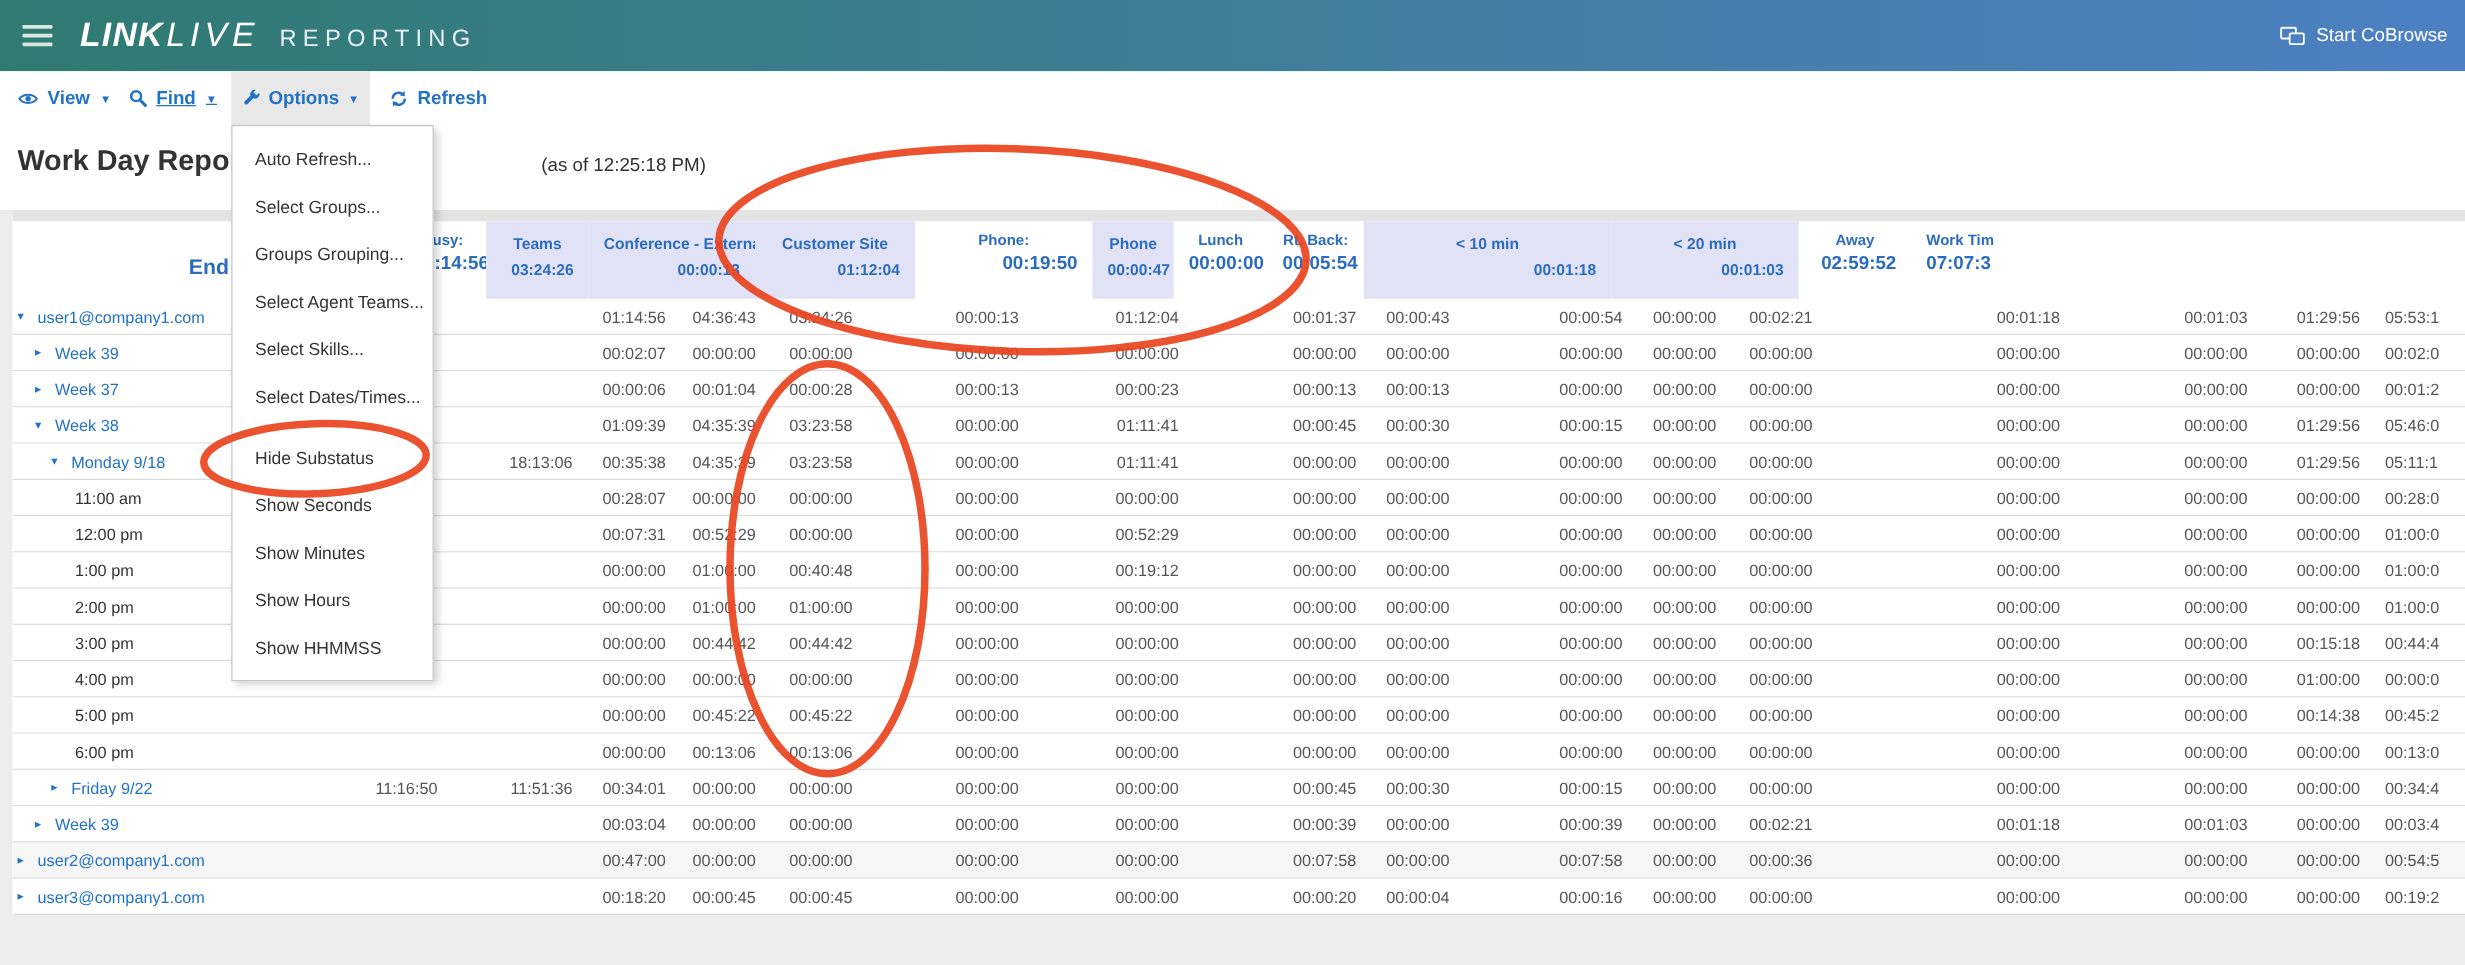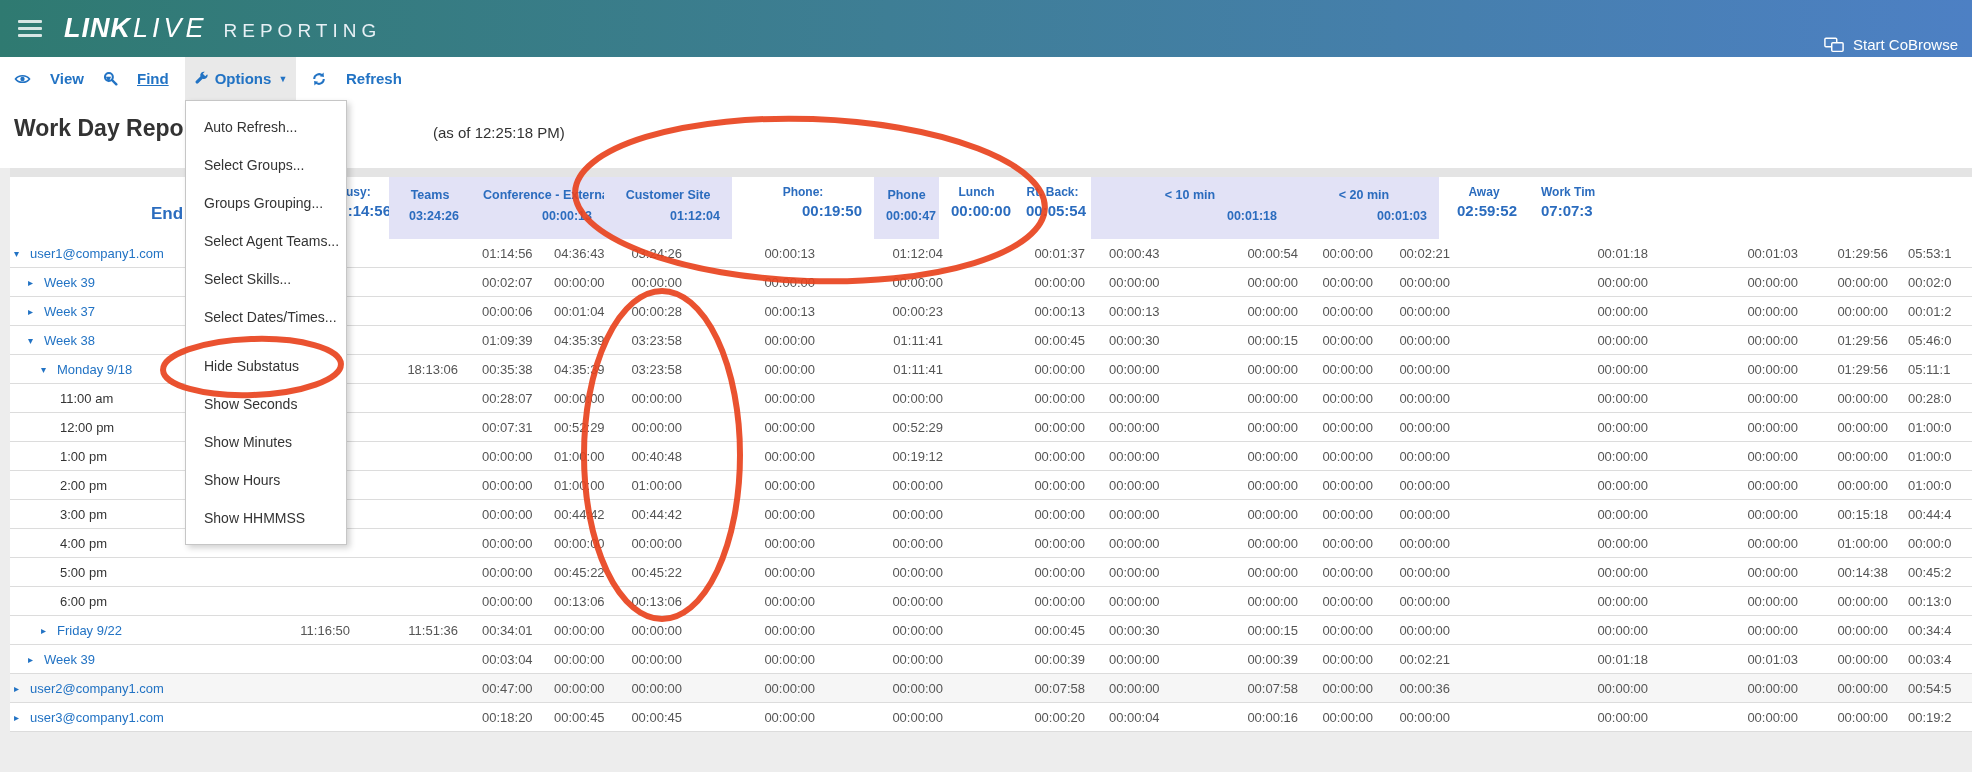--- a/index.html
+++ b/index.html
@@ -13,25 +13,25 @@
   
   .topbar{position:absolute;left:0;top:0;width:1972px;height:57px;
     background:linear-gradient(90deg,var(--topbar-start) 0%,#3e7e95 45%,var(--topbar-end) 100%);
     display:flex;align-items:center;color:#fff;}
   .hamburger{margin-left:18px;width:24px;height:17px;display:flex;flex-direction:column;justify-content:space-between;cursor:pointer;}
   .hamburger i{display:block;height:3px;background:#d8e6e4;border-radius:1px;}
   .logo{margin-left:22px;font-size:27px;letter-spacing:1px;display:flex;align-items:baseline;white-space:nowrap;}
   .logo .bold{font-weight:bold;font-style:italic;}
   .logo .thin{font-weight:100;letter-spacing:4px;margin-left:2px;font-style:italic;}
   .logo .suffix{font-size:19px;font-weight:300;letter-spacing:5px;margin-left:16px;color:#e7f0f5;}
-  .cobrowse{position:absolute;right:14px;top:16px;height:57px;display:flex;align-items:center;gap:9px;font-size:15px;color:#fff;cursor:pointer;}
+  .cobrowse{position:absolute;right:14px;top:0;height:57px;display:flex;align-items:center;gap:9px;font-size:15px;color:#fff;cursor:pointer;}
 
   
   .toolbar{position:absolute;left:0;top:57px;width:1972px;height:43px;background:#fff;border-bottom:1px solid #e2e2e2;}
-  .tool{position:absolute;top:0;height:43px;display:flex;align-items:center;gap:19px;
+  .tool{position:absolute;top:0;height:43px;display:flex;align-items:center;gap:7px;
     color:var(--link-blue);font-weight:bold;font-size:15px;cursor:pointer;white-space:nowrap;}
   .tool .dcaret{font-size:9px;margin-left:1px;}
   .tool-view{left:14px;} .tool-find{left:103px;text-decoration:underline;}
   .tool-options{left:185px;width:111px;background:var(--options-active);justify-content:center;gap:6px;}
   .tool-refresh{left:311px;}
 
   
   .titlebar{position:absolute;left:0;top:100px;width:1972px;height:68px;background:#fff;}
   .page-title{position:absolute;left:14px;top:15px;font-size:23px;font-weight:bold;color:#333;margin:0;}
   .asof{position:absolute;left:433px;top:24px;font-size:15px;color:#333;}

